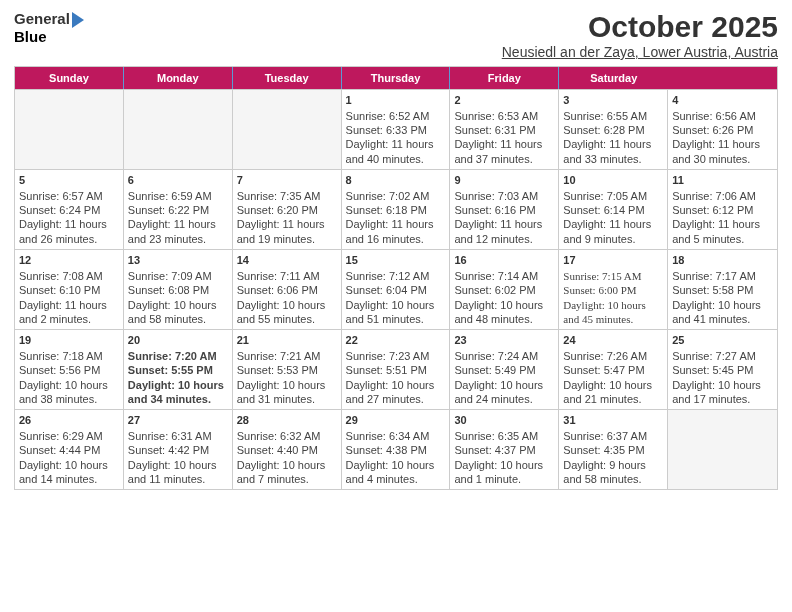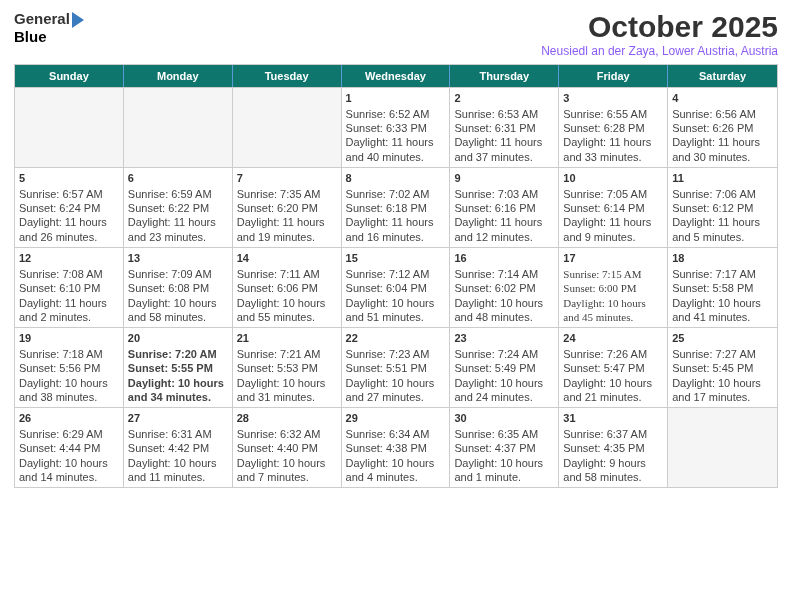--- a/index.html
+++ b/index.html
@@ -31,33 +31,34 @@
     }
     .title-area {
       text-align: right;
     }
     .month-title {
       font-size: 30px;
       font-weight: bold;
       color: #333;
     }
     .subtitle {
-      font-size: 12px;
-      color: #8b5cf6;
+      font-size: 14px;
+      color: #404040;
+      text-decoration: underline;
     }
     .calendar {
       flex: 1;
       display: flex;
       flex-direction: column;
       border: 1px solid #ccc;
     }
     .cal-header {
       display: grid;
       grid-template-columns: repeat(7, 1fr);
-      background: #0f766e;
+      background: #be185d;
     }
     .cal-header-cell {
       color: #fff;
       text-align: center;
       font-size: 11px;
       font-weight: bold;
       padding: 5px 2px;
       border-right: 1px solid #5a9ad4;
     }
     .cal-header-cell:last-child { border-right: none; }
@@ -112,21 +113,20 @@
       <div class="month-title">October 2025</div>
       <div class="subtitle">Neusiedl an der Zaya, Lower Austria, Austria</div>
     </div>
   </div>
 
   <div class="calendar">
     <div class="cal-header">
     <div class="cal-header-cell">Sunday</div>
         <div class="cal-header-cell">Monday</div>
         <div class="cal-header-cell">Tuesday</div>
-        <div class="cal-header-cell">Wednesday</div>
         <div class="cal-header-cell">Thursday</div>
         <div class="cal-header-cell">Friday</div>
         <div class="cal-header-cell">Saturday</div>
       </div>
     <div class="cal-body">
     <div class="cal-row">
           <div class="cal-cell empty"></div>
           <div class="cal-cell empty"></div>
           <div class="cal-cell empty"></div>
           <div class="cal-cell">

